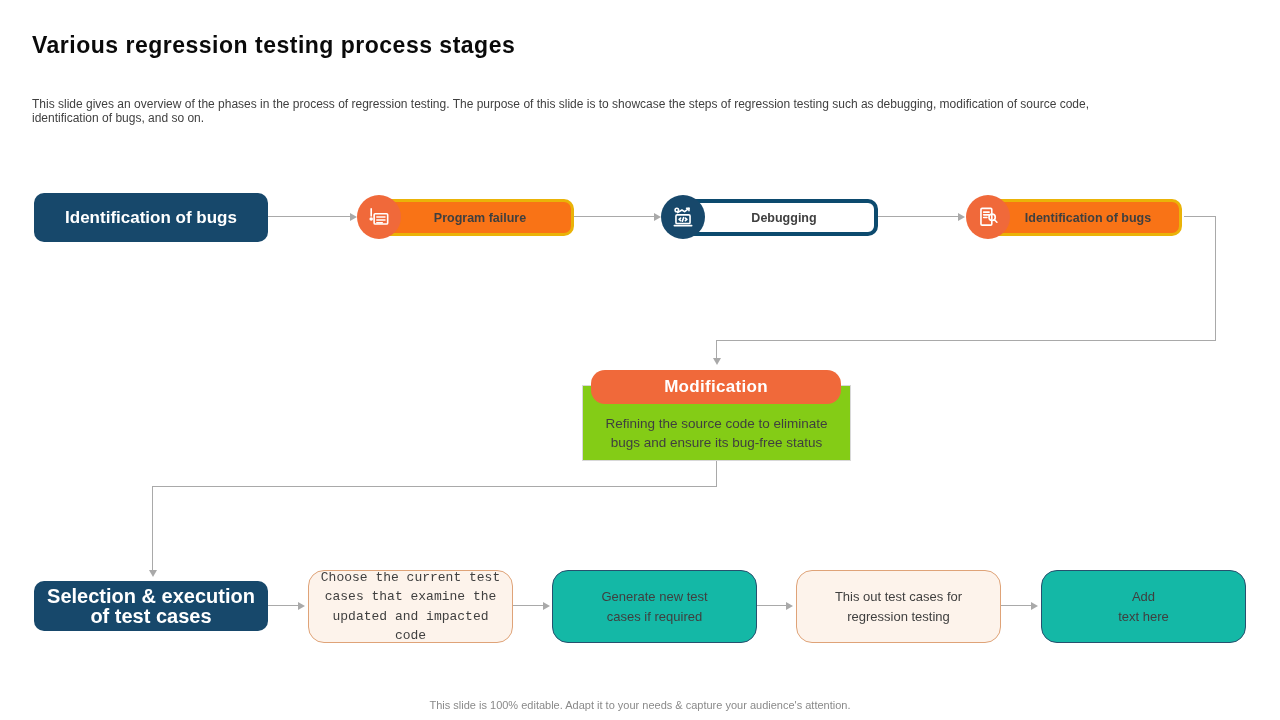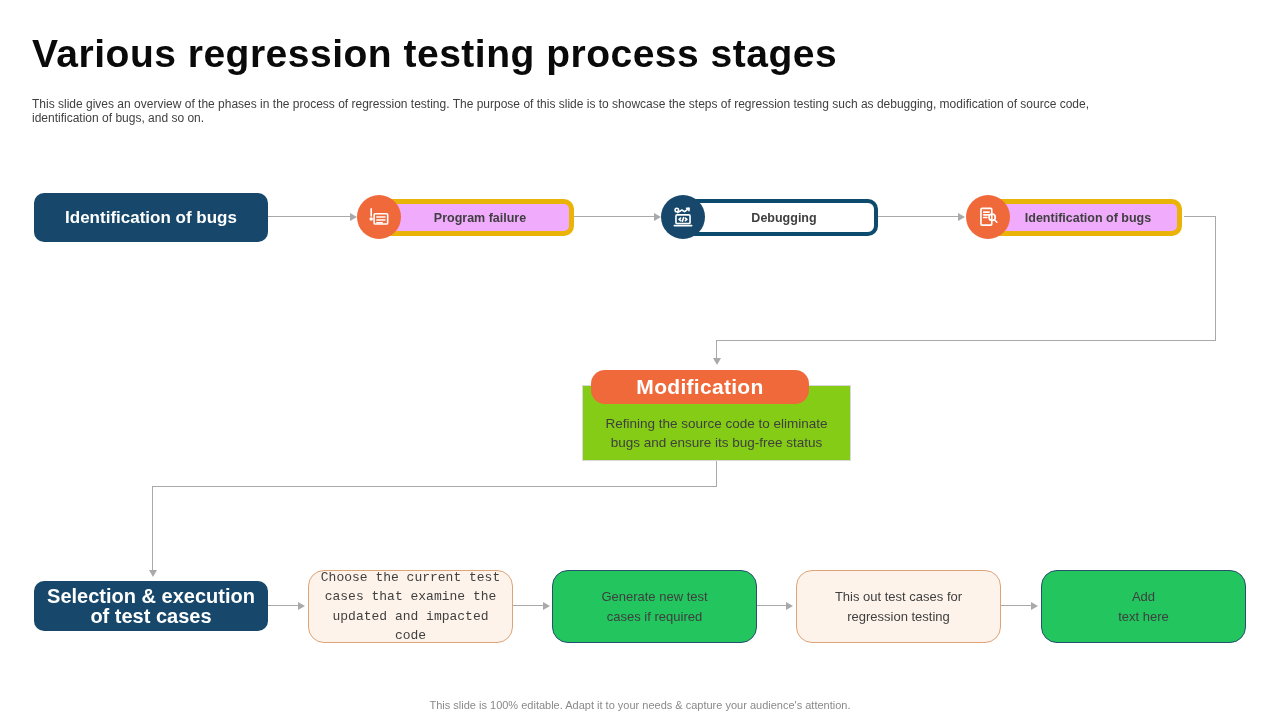--- a/index.html
+++ b/index.html
@@ -1,54 +1,54 @@
 <!DOCTYPE html>
 <html><head>
 <meta charset="utf-8">
 <style>
   html,body{margin:0;padding:0;background:#ffffff;}
   .slide{position:relative;width:1280px;height:720px;background:#ffffff;overflow:hidden;
          font-family:"Liberation Sans",sans-serif;}
 
-  .title{position:absolute;left:32px;top:32px;font-size:39px;font-weight:bold;color:#0a0a0a;
+  .title{position:absolute;left:32px;top:32px;font-size:23px;font-weight:bold;color:#0a0a0a;
          letter-spacing:.5px;}
   .subtitle{position:absolute;left:32px;top:98px;width:1075px;font-size:12px;line-height:13.5px;
             color:#3f3f3f;}
 
   .stage-box{position:absolute;background:#17486b;border-radius:10px;color:#ffffff;font-weight:bold;
              display:flex;align-items:center;justify-content:center;text-align:center;}
   .stage-top{left:34px;top:193px;width:234px;height:49px;font-size:17px;}
   .stage-bottom{left:34px;top:581px;width:234px;height:50px;font-size:20px;line-height:20px;
                 white-space:pre-line;}
 
   .pill{position:absolute;top:199px;width:210px;height:37px;border-radius:10px;box-sizing:border-box;
         display:flex;align-items:center;justify-content:center;font-size:12.5px;font-weight:bold;
         color:#3f3f3f;padding-left:32px;padding-right:10px;}
-  .pill.orange{border:5px solid #eab308;background:#f0abfc;}
+  .pill.orange{border:3px solid #eab308;background:#f97316;}
   .pill.navy{border:4px solid #0c4a6e;background:#ffffff;}
 
   .icon-circle{position:absolute;top:195px;width:44px;height:44px;border-radius:50%;z-index:3;
                display:flex;align-items:center;justify-content:center;}
   .icon-circle.orange{background:#f0693a;}
   .icon-circle.navy{background:#17486b;}
   .icon-circle svg{stroke:#ffffff;fill:none;stroke-width:1.5;stroke-linecap:round;stroke-linejoin:round;}
 
   .mod-desc{position:absolute;left:582px;top:385px;width:269px;height:76px;background:#84cc16;
             border:1px solid #d8d8d8;box-sizing:border-box;display:flex;align-items:flex-end;
             justify-content:center;text-align:center;font-size:13.5px;line-height:19px;color:#3f3f3f;
             white-space:pre-line;padding-bottom:8px;z-index:2;}
-  .mod-title{position:absolute;left:591px;top:370px;width:218px;height:34px;background:#f0693a;
-             border-radius:14px;color:#ffffff;font-weight:bold;font-size:21px;display:flex;
+  .mod-title{position:absolute;left:591px;top:370px;width:250px;height:34px;background:#f0693a;
+             border-radius:14px;color:#ffffff;font-weight:bold;font-size:17px;display:flex;
              align-items:center;justify-content:center;letter-spacing:.3px;z-index:3;}
 
   .task{position:absolute;top:570px;width:205px;height:73px;border-radius:16px;box-sizing:border-box;
         display:flex;align-items:center;justify-content:center;text-align:center;font-size:13px;
         line-height:19.5px;color:#3f3f3f;white-space:pre-line;padding:0 8px;}
   .task.orange{background:#fdf3eb;border:1px solid #dfa378;}
-  .task.blue{background:#22c55e;border:1px solid #27506e;}
+  .task.blue{background:#14b8a6;border:1px solid #27506e;}
 
   .hline,.vline{position:absolute;background:#a9a9a9;z-index:1;}
   .hline{height:1px;}
   .vline{width:1px;}
   .arr-r{position:absolute;width:0;height:0;border-top:4px solid transparent;
          border-bottom:4px solid transparent;border-left:7px solid #a9a9a9;z-index:1;}
   .arr-d{position:absolute;width:0;height:0;border-left:4px solid transparent;
          border-right:4px solid transparent;border-top:7px solid #a9a9a9;z-index:1;}
 
   .footer{position:absolute;left:0;top:699px;width:100%;text-align:center;font-size:11px;

